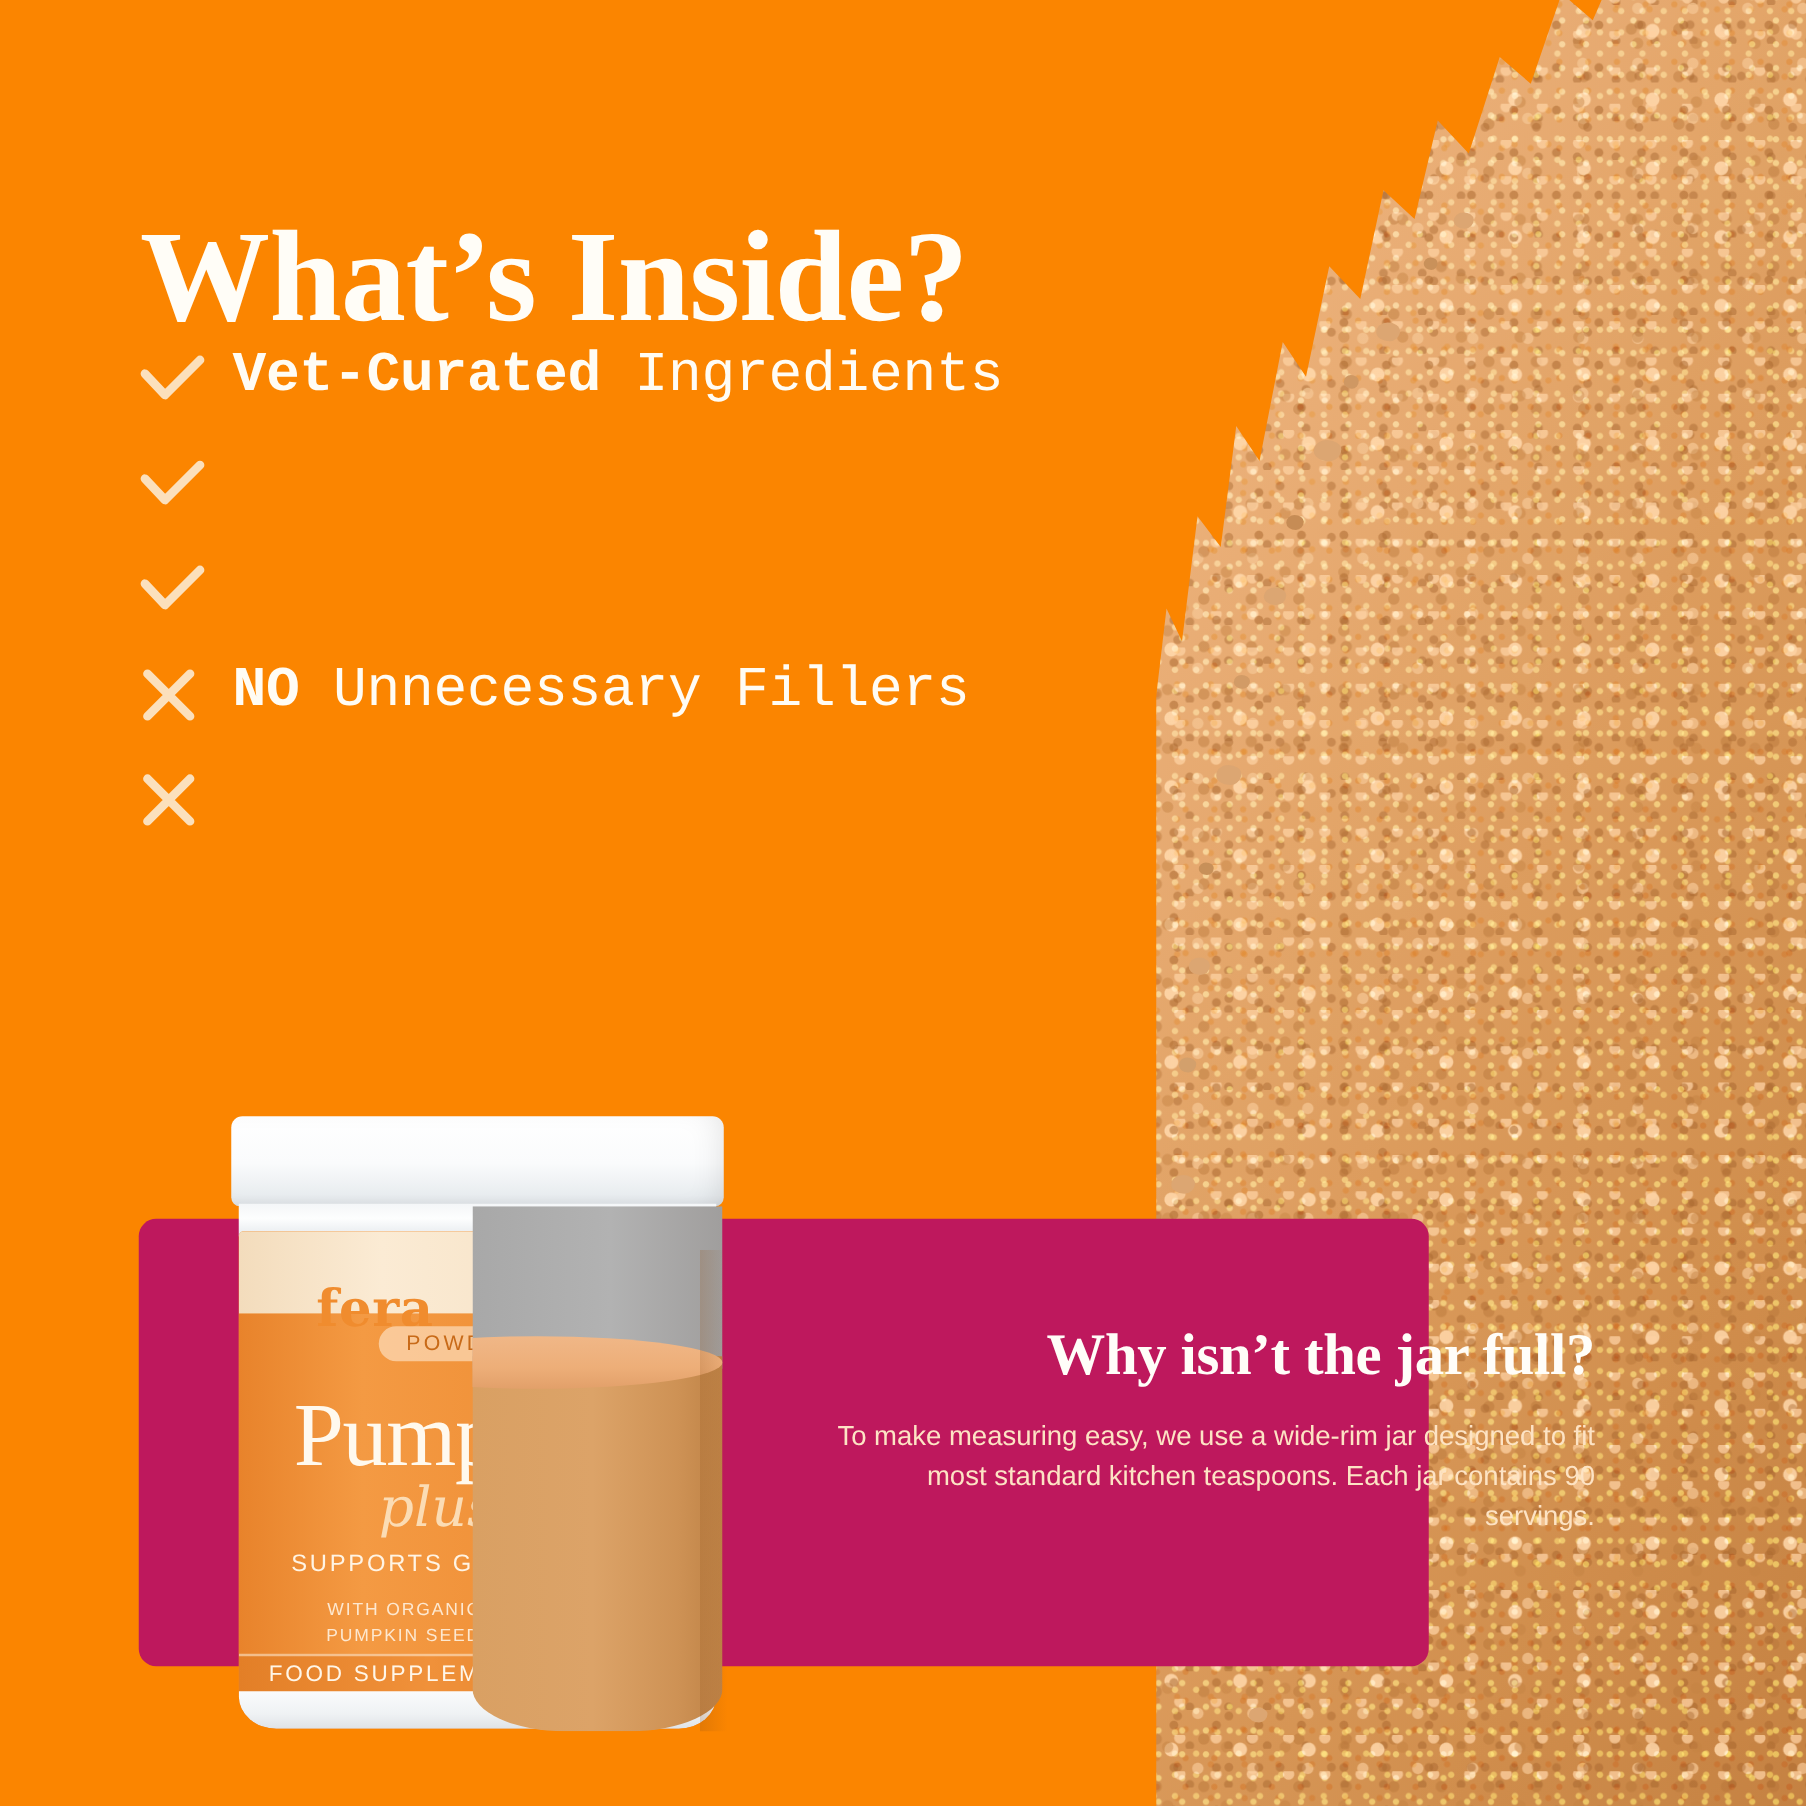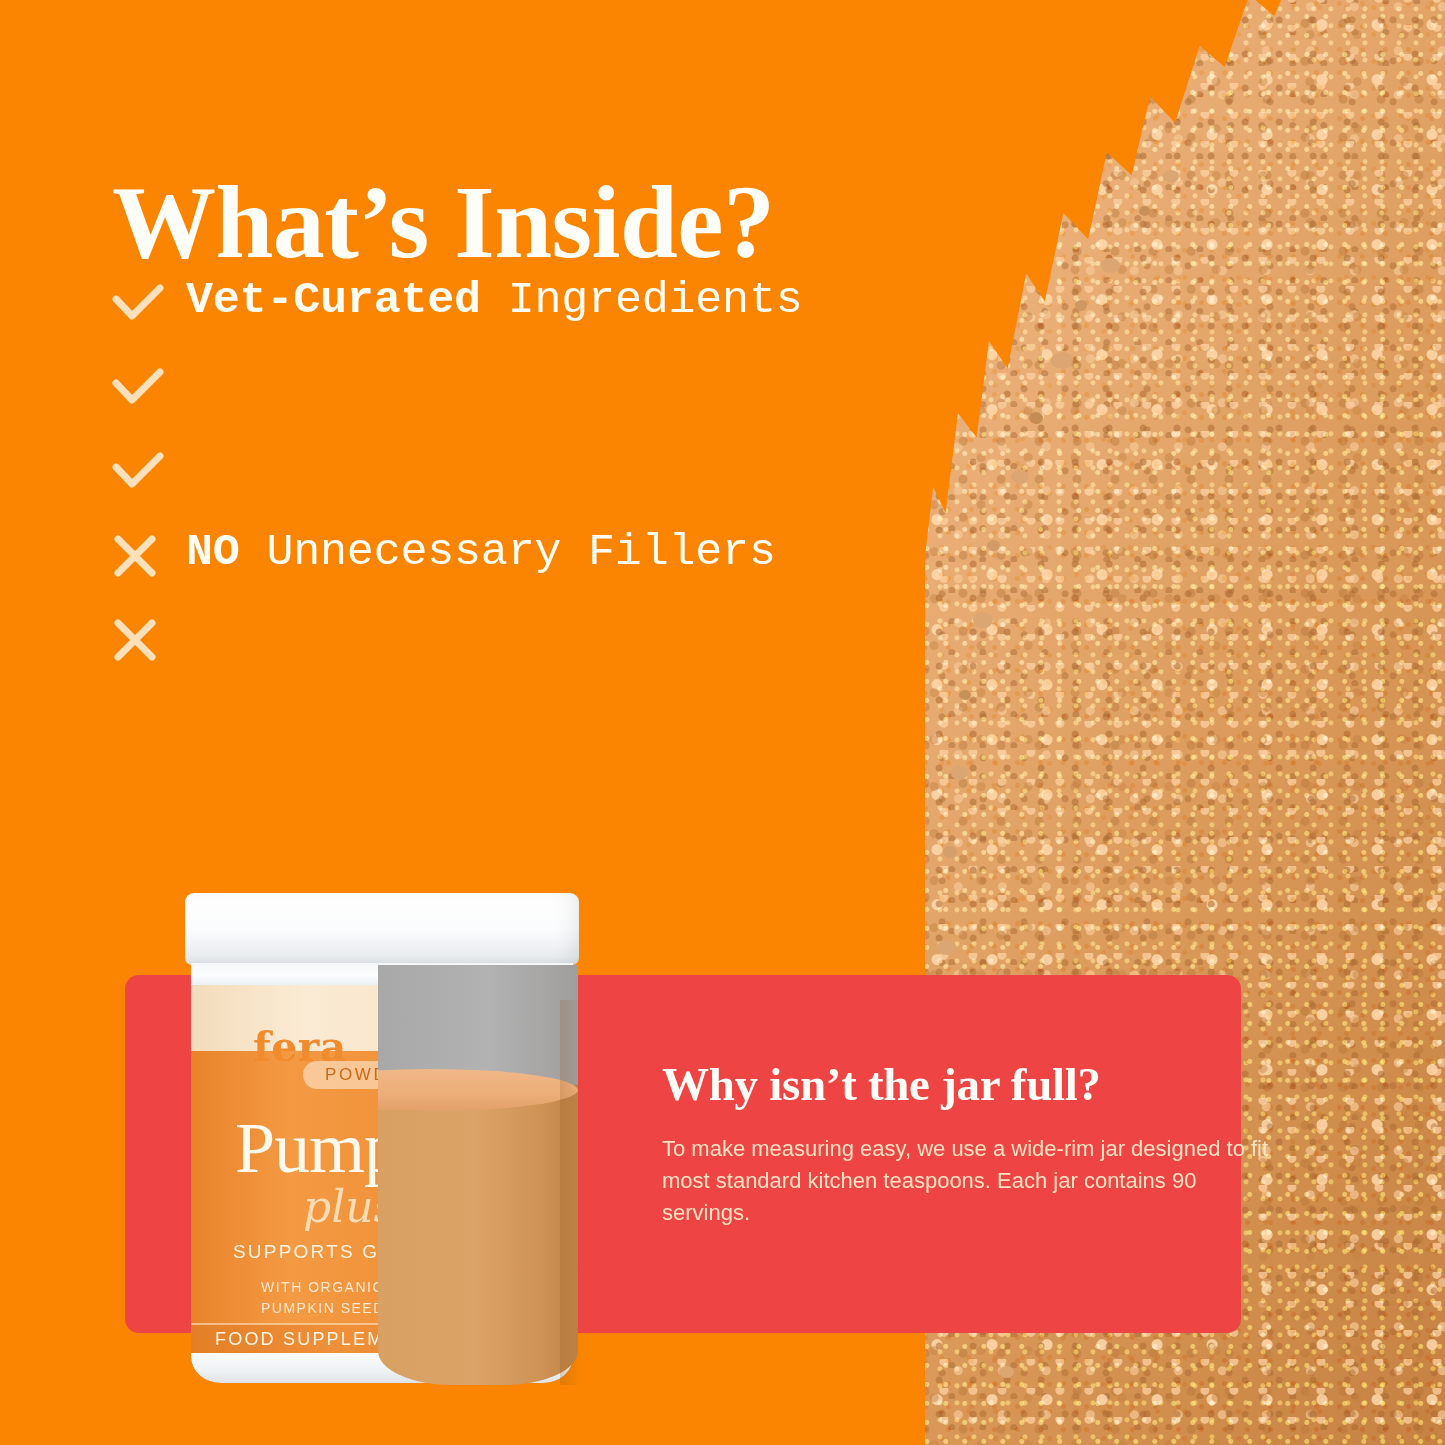--- a/index.html
+++ b/index.html
@@ -7,20 +7,21 @@
     padding: 0;
     background: #ffffff;
   }
   #stage {
     position: relative;
     width: 1445px;
     height: 1445px;
     overflow: hidden;
     background: #FB8500;
     font-family: "Liberation Sans", sans-serif;
+    text-align: right;
     -webkit-font-smoothing: antialiased;
   }
 
   
   #powder-mound {
     position: absolute;
     right: 0;
     top: 0;
     width: 520px;
     height: 1445px;
@@ -125,25 +126,25 @@
     font-weight: 400;
     letter-spacing: -0.2px;
   }
   .feature-text .lead {
     font-weight: 700;
   }
 
   
   #info-card {
     position: absolute;
-    left: 125px;
+    left: 111px;
     top: 975px;
-    width: 1116px;
+    width: 1032px;
     height: 358px;
-    background: #ef4444;
+    background: #be185d;
     border-radius: 14px;
   }
   #card-text {
     position: absolute;
     left: 537px;
     top: 82px;
     width: 628px;
   }
   #card-title {
     font-family: "Liberation Serif", "DejaVu Serif", serif;

